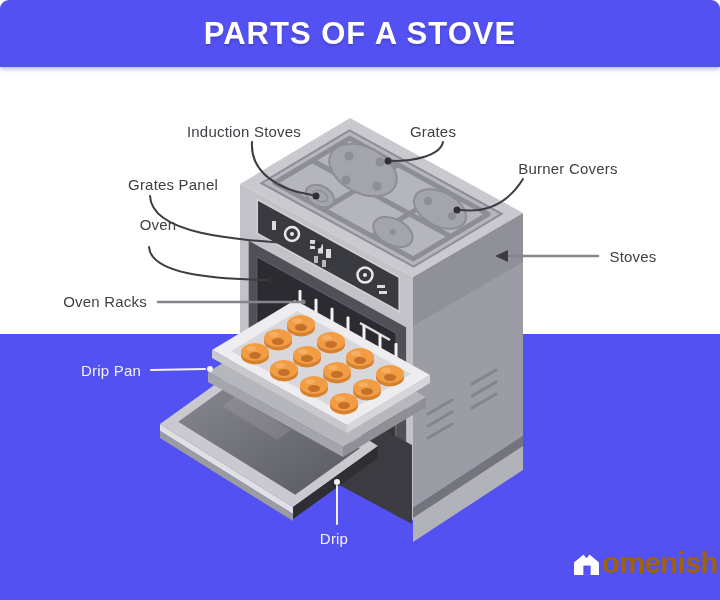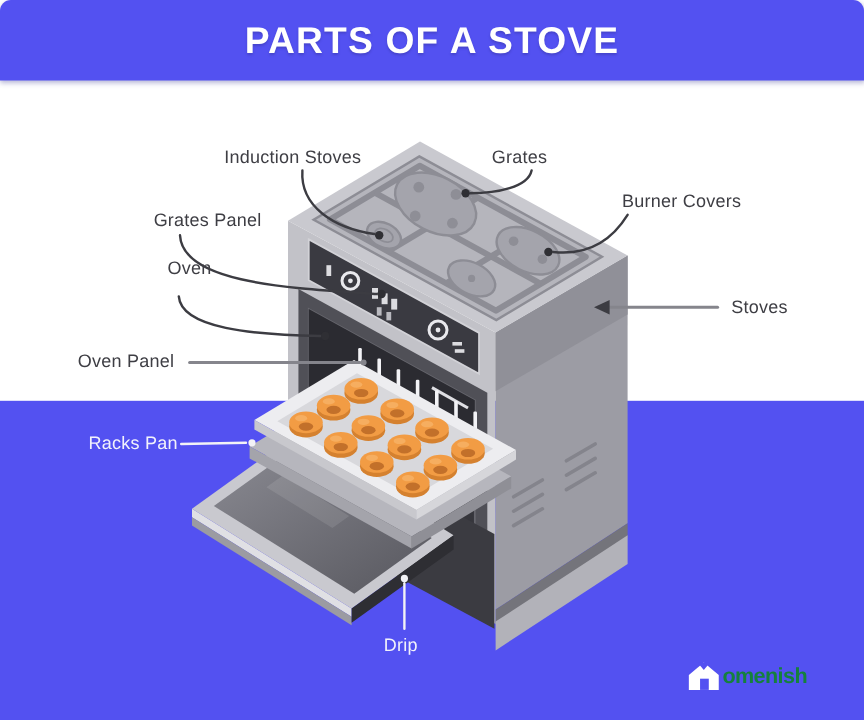--- a/index.html
+++ b/index.html
@@ -34,21 +34,21 @@
     position:absolute;transform:translate(-50%,-50%);
     font-size:15px;font-weight:normal;color:var(--label-dark);
     white-space:nowrap;letter-spacing:.2px;
   }
   .lbl.light{color:var(--label-light);}
   .logo{
     position:absolute;left:573px;top:547px;height:32px;
     display:flex;align-items:center;gap:2px;
   }
   .logo-text{
-    color:#15803d;font-size:18px;font-weight:bold;letter-spacing:-.5px;
+    color:#a16207;font-size:29px;font-weight:bold;letter-spacing:-.5px;
     line-height:1;
   }
 </style>
 </head>
 <body>
 
 <div class="stage">
 
   <div class="bg-bottom"></div>
 
@@ -212,23 +212,23 @@
 
   <div class="banner">
     <h1 class="banner-title">PARTS OF A STOVE</h1>
   </div>
 
   <div class="lbl" style="left:244px;top:131px;">Induction Stoves</div>
   <div class="lbl" style="left:433px;top:131px;">Grates</div>
   <div class="lbl" style="left:568px;top:168px;">Burner Covers</div>
   <div class="lbl" style="left:173px;top:184px;">Grates Panel</div>
   <div class="lbl" style="left:158px;top:224px;">Oven</div>
-  <div class="lbl" style="left:105px;top:301px;">Oven Panel</div>
+  <div class="lbl" style="left:105px;top:301px;">Oven Racks</div>
   <div class="lbl" style="left:633px;top:256px;">Stoves</div>
-  <div class="lbl light" style="left:111px;top:370px;">Racks Pan</div>
+  <div class="lbl light" style="left:111px;top:370px;">Drip Pan</div>
   <div class="lbl light" style="left:334px;top:538px;">Drip</div>
 
   <div class="logo">
     <svg width="27" height="27" viewBox="0 0 26 26">
       <polygon points="1,12 13,2 25,12 25,24 1,24" fill="#FFFFFF"></polygon>
       <polygon points="8,2 13,8 18,2" fill="#5351F1"></polygon>
       <rect x="10" y="15" width="7" height="9" fill="#5351F1"></rect>
     </svg>
     <span class="logo-text">omenish</span>
   </div>

